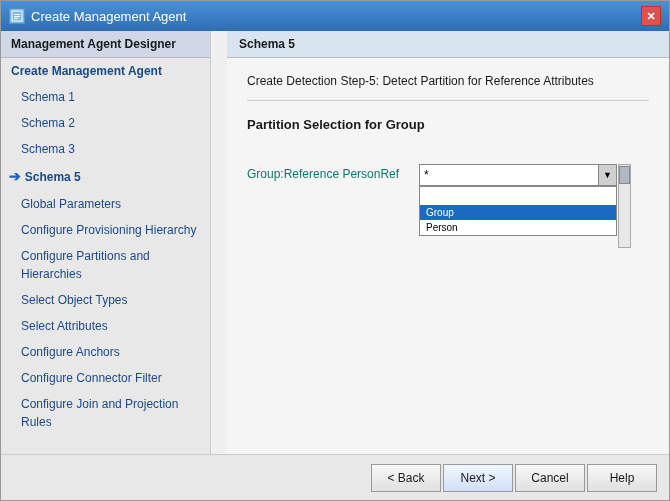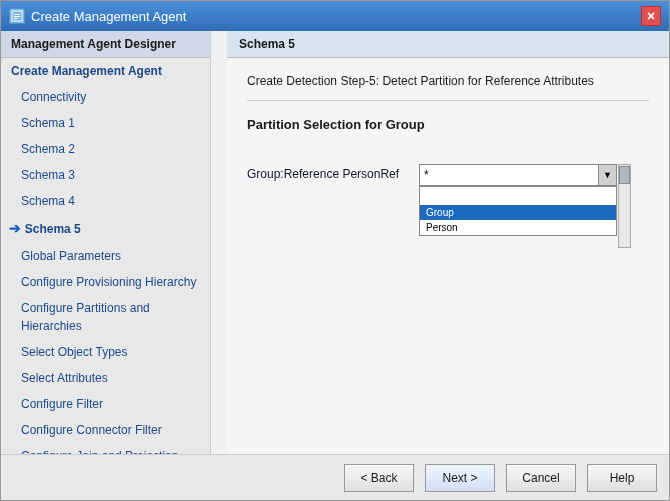--- a/index.html
+++ b/index.html
@@ -140,37 +140,37 @@
       margin-bottom: 32px;
     }
     .field-row {
       display: flex;
       align-items: flex-start;
       gap: 12px;
       margin-bottom: 8px;
     }
     .field-label {
       font-size: 12px;
-      color: #0f172a;
+      color: #0f766e;
       min-width: 160px;
       padding-top: 3px;
     }
     .dropdown-empty {
       padding: 2px 4px;
       height: 18px;
     }
     .footer {
       height: 46px;
       background: #e8e8e8;
       border-top: 1px solid #ccc;
       display: flex;
       align-items: center;
       justify-content: flex-end;
       padding: 0 12px;
-      gap: 11px;
+      gap: 2px;
       flex-shrink: 0;
     }
     .footer-btn {
       height: 28px;
       min-width: 70px;
       padding: 0 14px;
       border: 1px solid #999;
       background: linear-gradient(to bottom, #f8f8f8, #e0e0e0);
       cursor: pointer;
       font-size: 12px;
@@ -250,33 +250,27 @@
 
   <div class="main-content">
 
     <div class="sidebar">
       <div class="sidebar-header">Management Agent Designer</div>
 
       <div class="sidebar-item" style="padding-left:10px; font-weight:bold;">
         <span>Create Management Agent</span>
       </div>
       <div class="sidebar-item">
-        <span>Connectivity</span>
-      </div>
-      <div class="sidebar-item">
         <span>Schema 1</span>
       </div>
       <div class="sidebar-item">
         <span>Schema 2</span>
       </div>
       <div class="sidebar-item">
         <span>Schema 3</span>
-      </div>
-      <div class="sidebar-item">
-        <span>Schema 4</span>
       </div>
       <div class="sidebar-item current" style="font-weight:bold; padding-left:8px;">
         <span class="arrow-indicator">➔</span>
         <span>Schema 5</span>
       </div>
       <div class="sidebar-item">
         <span>Global Parameters</span>
       </div>
       <div class="sidebar-item">
         <span>Configure Provisioning Hierarchy</span>
@@ -284,21 +278,21 @@
       <div class="sidebar-item">
         <span>Configure Partitions and Hierarchies</span>
       </div>
       <div class="sidebar-item">
         <span>Select Object Types</span>
       </div>
       <div class="sidebar-item">
         <span>Select Attributes</span>
       </div>
       <div class="sidebar-item">
-        <span>Configure Filter</span>
+        <span>Configure Anchors</span>
       </div>
       <div class="sidebar-item">
         <span>Configure Connector Filter</span>
       </div>
       <div class="sidebar-item">
         <span>Configure Join and Projection Rules</span>
       </div>
 
     </div>
 

